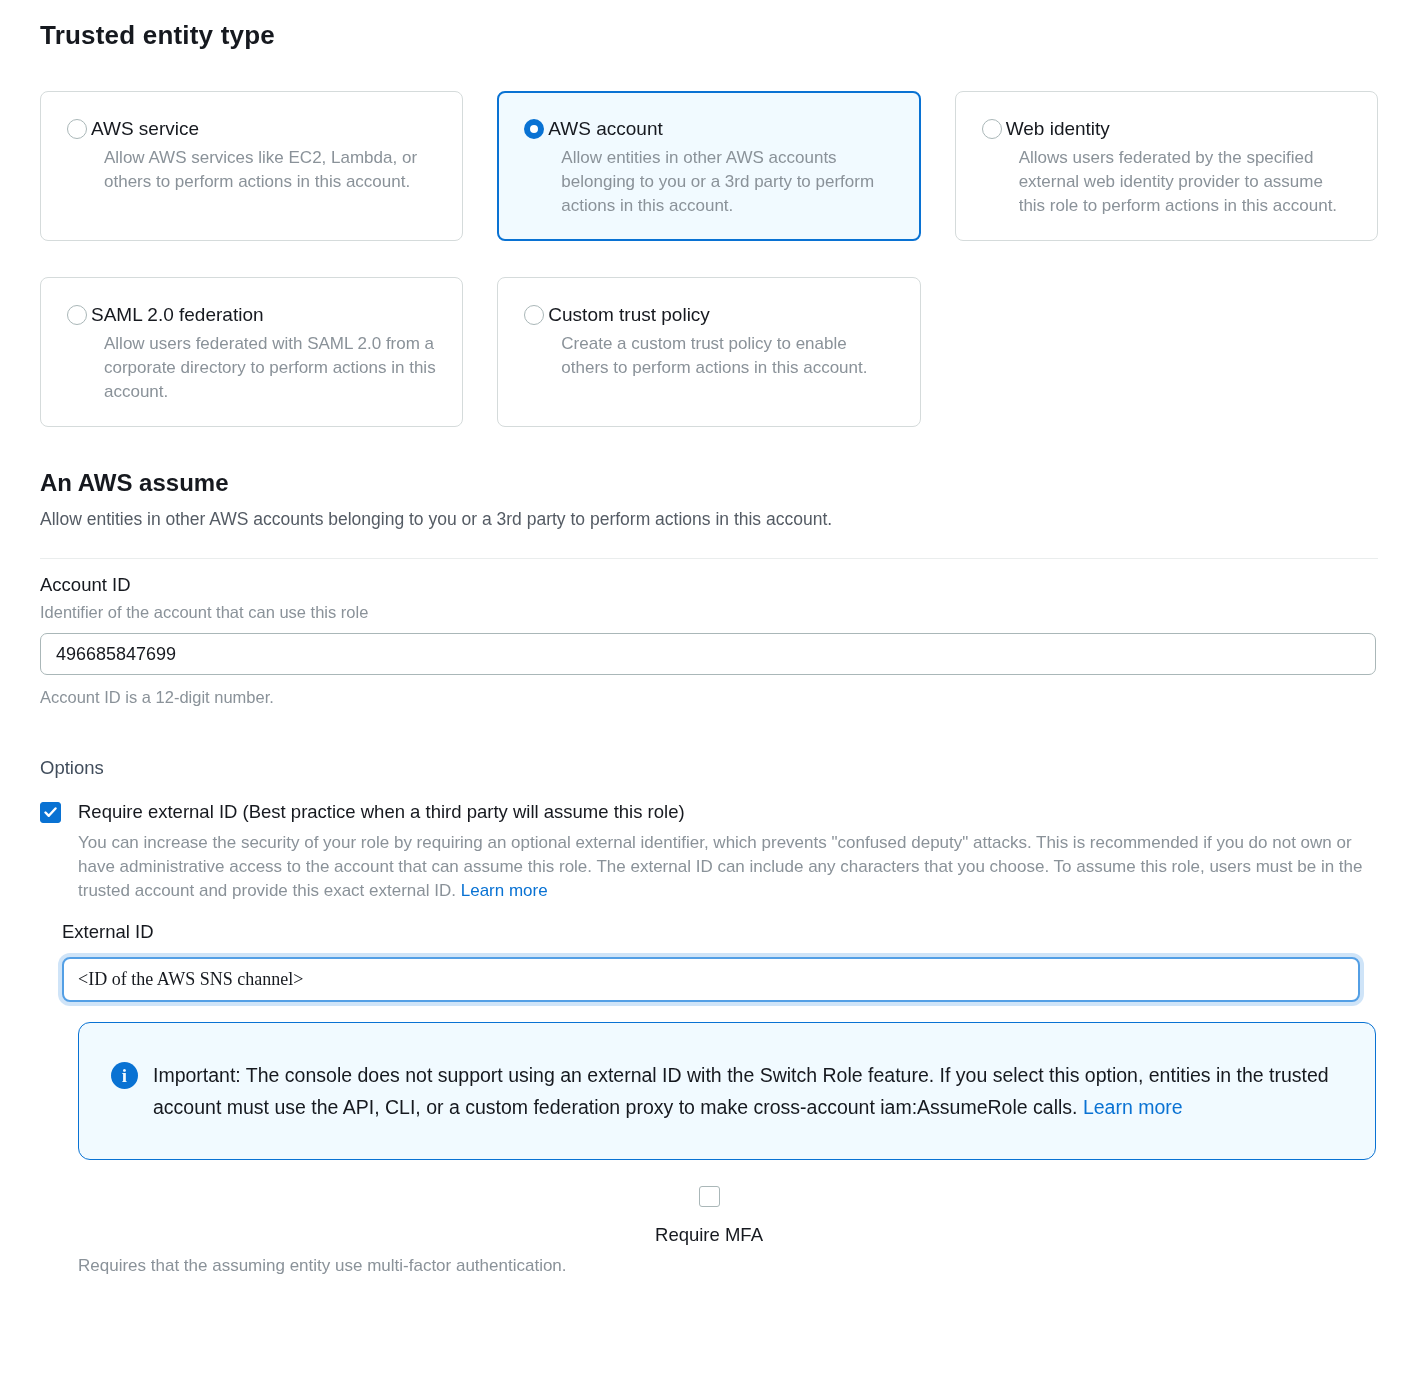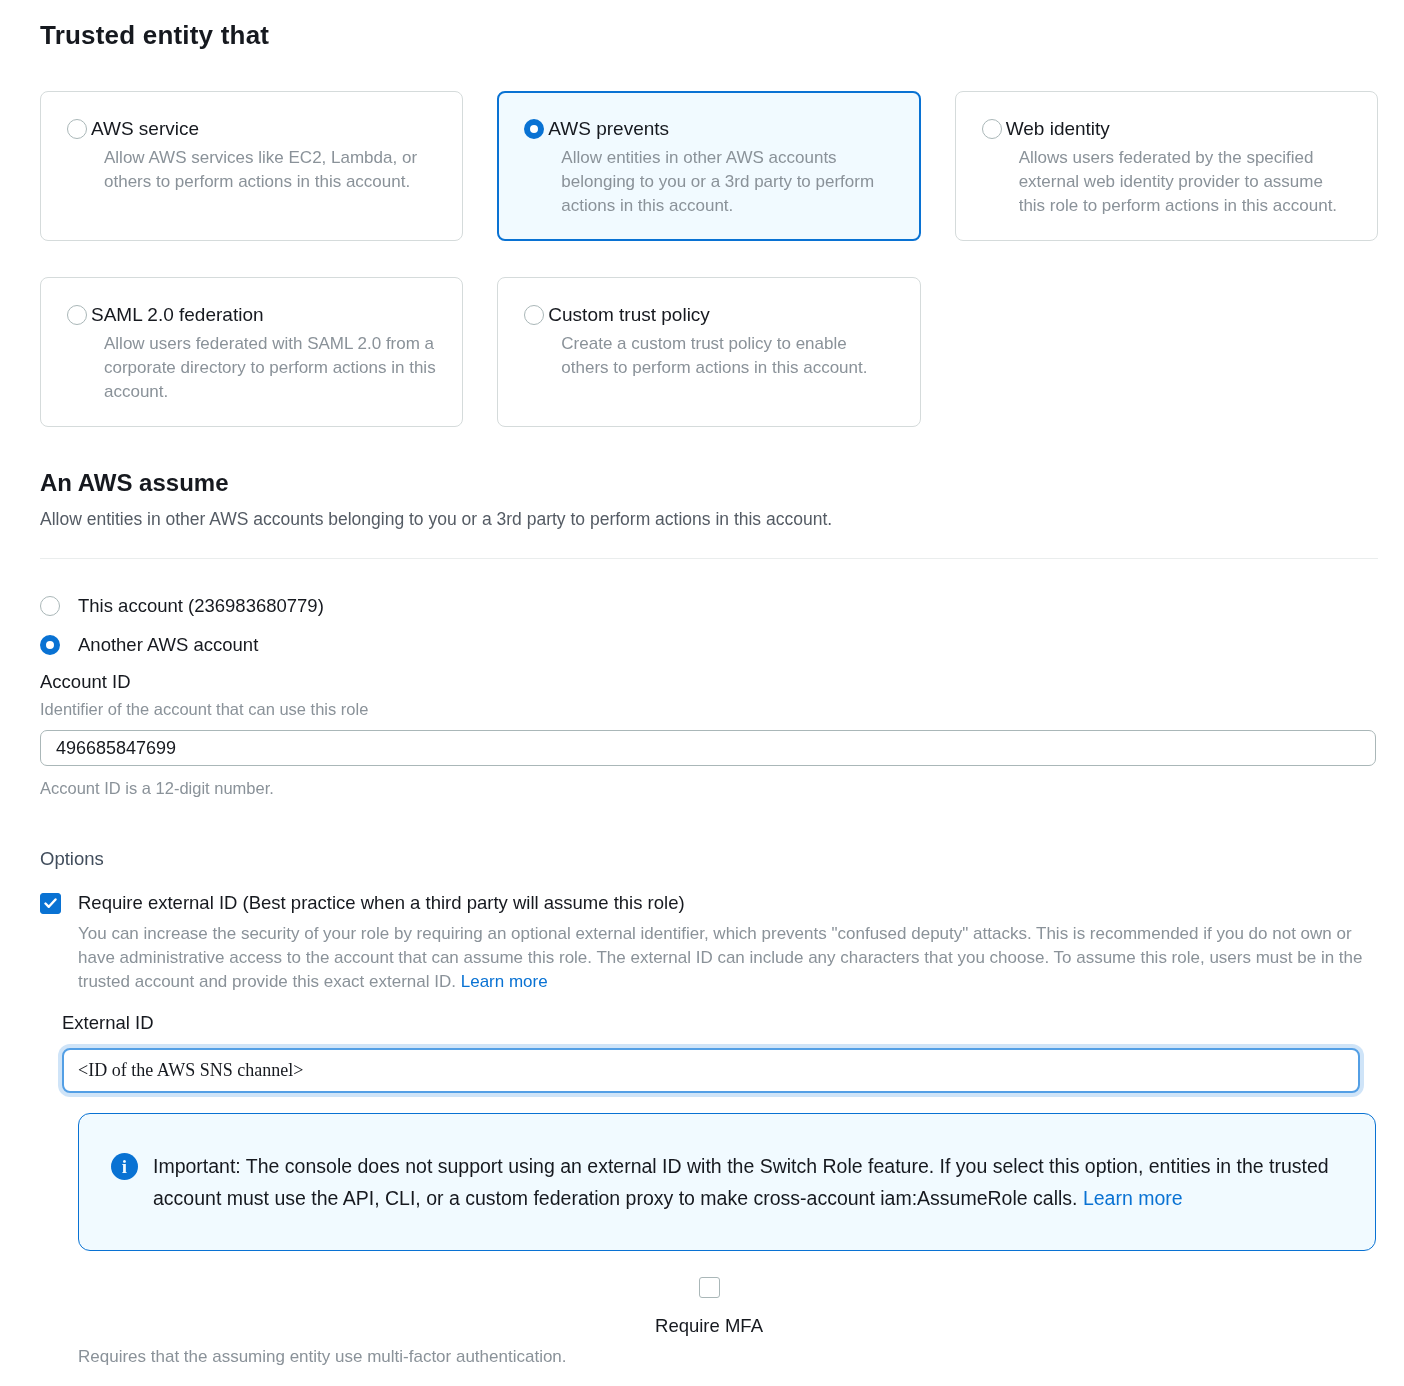--- a/index.html
+++ b/index.html
@@ -76,21 +76,21 @@
   .choice-row { display: flex; align-items: center; gap: 18px; cursor: pointer; }
   .choice-row + .choice-row { margin-top: 17px; }
   .choice-label { font-size: 18.5px; color: #16191f; }
 
   
   .field-label { margin-top: 15px; font-size: 18.5px; color: #16191f; }
   .field-help { margin-top: 7px; font-size: 16.5px; color: #8a9299; }
   .text-input {
     margin-top: 11px;
     width: 1336px;
-    height: 36px;
+    height: 42px;
     border: 1px solid #aab7b8;
     border-radius: 7px;
     padding: 0 15px;
     font-family: "Liberation Sans", sans-serif;
     font-size: 18px;
     color: #16191f;
     background: #ffffff;
     outline: none;
     display: block;
   }
@@ -155,36 +155,36 @@
   .info-text a.learn-more { font-size: 19.5px; }
 
   .mfa-block { margin-top: 26px; }
   .check-row.mfa { margin-top: 0; flex-direction: column; }
 </style>
 </head>
 <body>
 
 <div class="page">
 
-  <h1 class="page-title">Trusted entity that</h1>
+  <h1 class="page-title">Trusted entity type</h1>
 
   <div class="card-grid">
 
     <div class="card">
       <div class="card-head">
         <span class="radio"></span>
         <span class="card-title">AWS service</span>
       </div>
       <div class="card-desc">Allow AWS services like EC2, Lambda, or others to perform actions in this account.</div>
     </div>
 
     <div class="card selected">
       <div class="card-head">
         <span class="radio checked"></span>
-        <span class="card-title">AWS prevents</span>
+        <span class="card-title">AWS account</span>
       </div>
       <div class="card-desc">Allow entities in other AWS accounts belonging to you or a 3rd party to perform actions in this account.</div>
     </div>
 
     <div class="card">
       <div class="card-head">
         <span class="radio"></span>
         <span class="card-title">Web identity</span>
       </div>
       <div class="card-desc">Allows users federated by the specified external web identity provider to assume this role to perform actions in this account.</div>
@@ -206,30 +206,20 @@
       <div class="card-desc">Create a custom trust policy to enable others to perform actions in this account.</div>
     </div>
 
   </div>
 
   <h2 class="section-title">An AWS assume</h2>
   <div class="section-desc">Allow entities in other AWS accounts belonging to you or a 3rd party to perform actions in this account.</div>
 
   <hr class="divider">
 
-  <div class="choice-group">
-    <div class="choice-row">
-      <span class="radio"></span>
-      <span class="choice-label">This account (236983680779)</span>
-    </div>
-    <div class="choice-row">
-      <span class="radio checked"></span>
-      <span class="choice-label">Another AWS account</span>
-    </div>
-  </div>
 
   <div class="field-label">Account ID</div>
   <div class="field-help">Identifier of the account that can use this role</div>
   <input type="text" class="text-input" value="496685847699" style="">
   <div class="field-constraint">Account ID is a 12-digit number.</div>
 
   <div class="options-heading">Options</div>
 
   <div class="check-row">
     <span class="checkbox checked">

